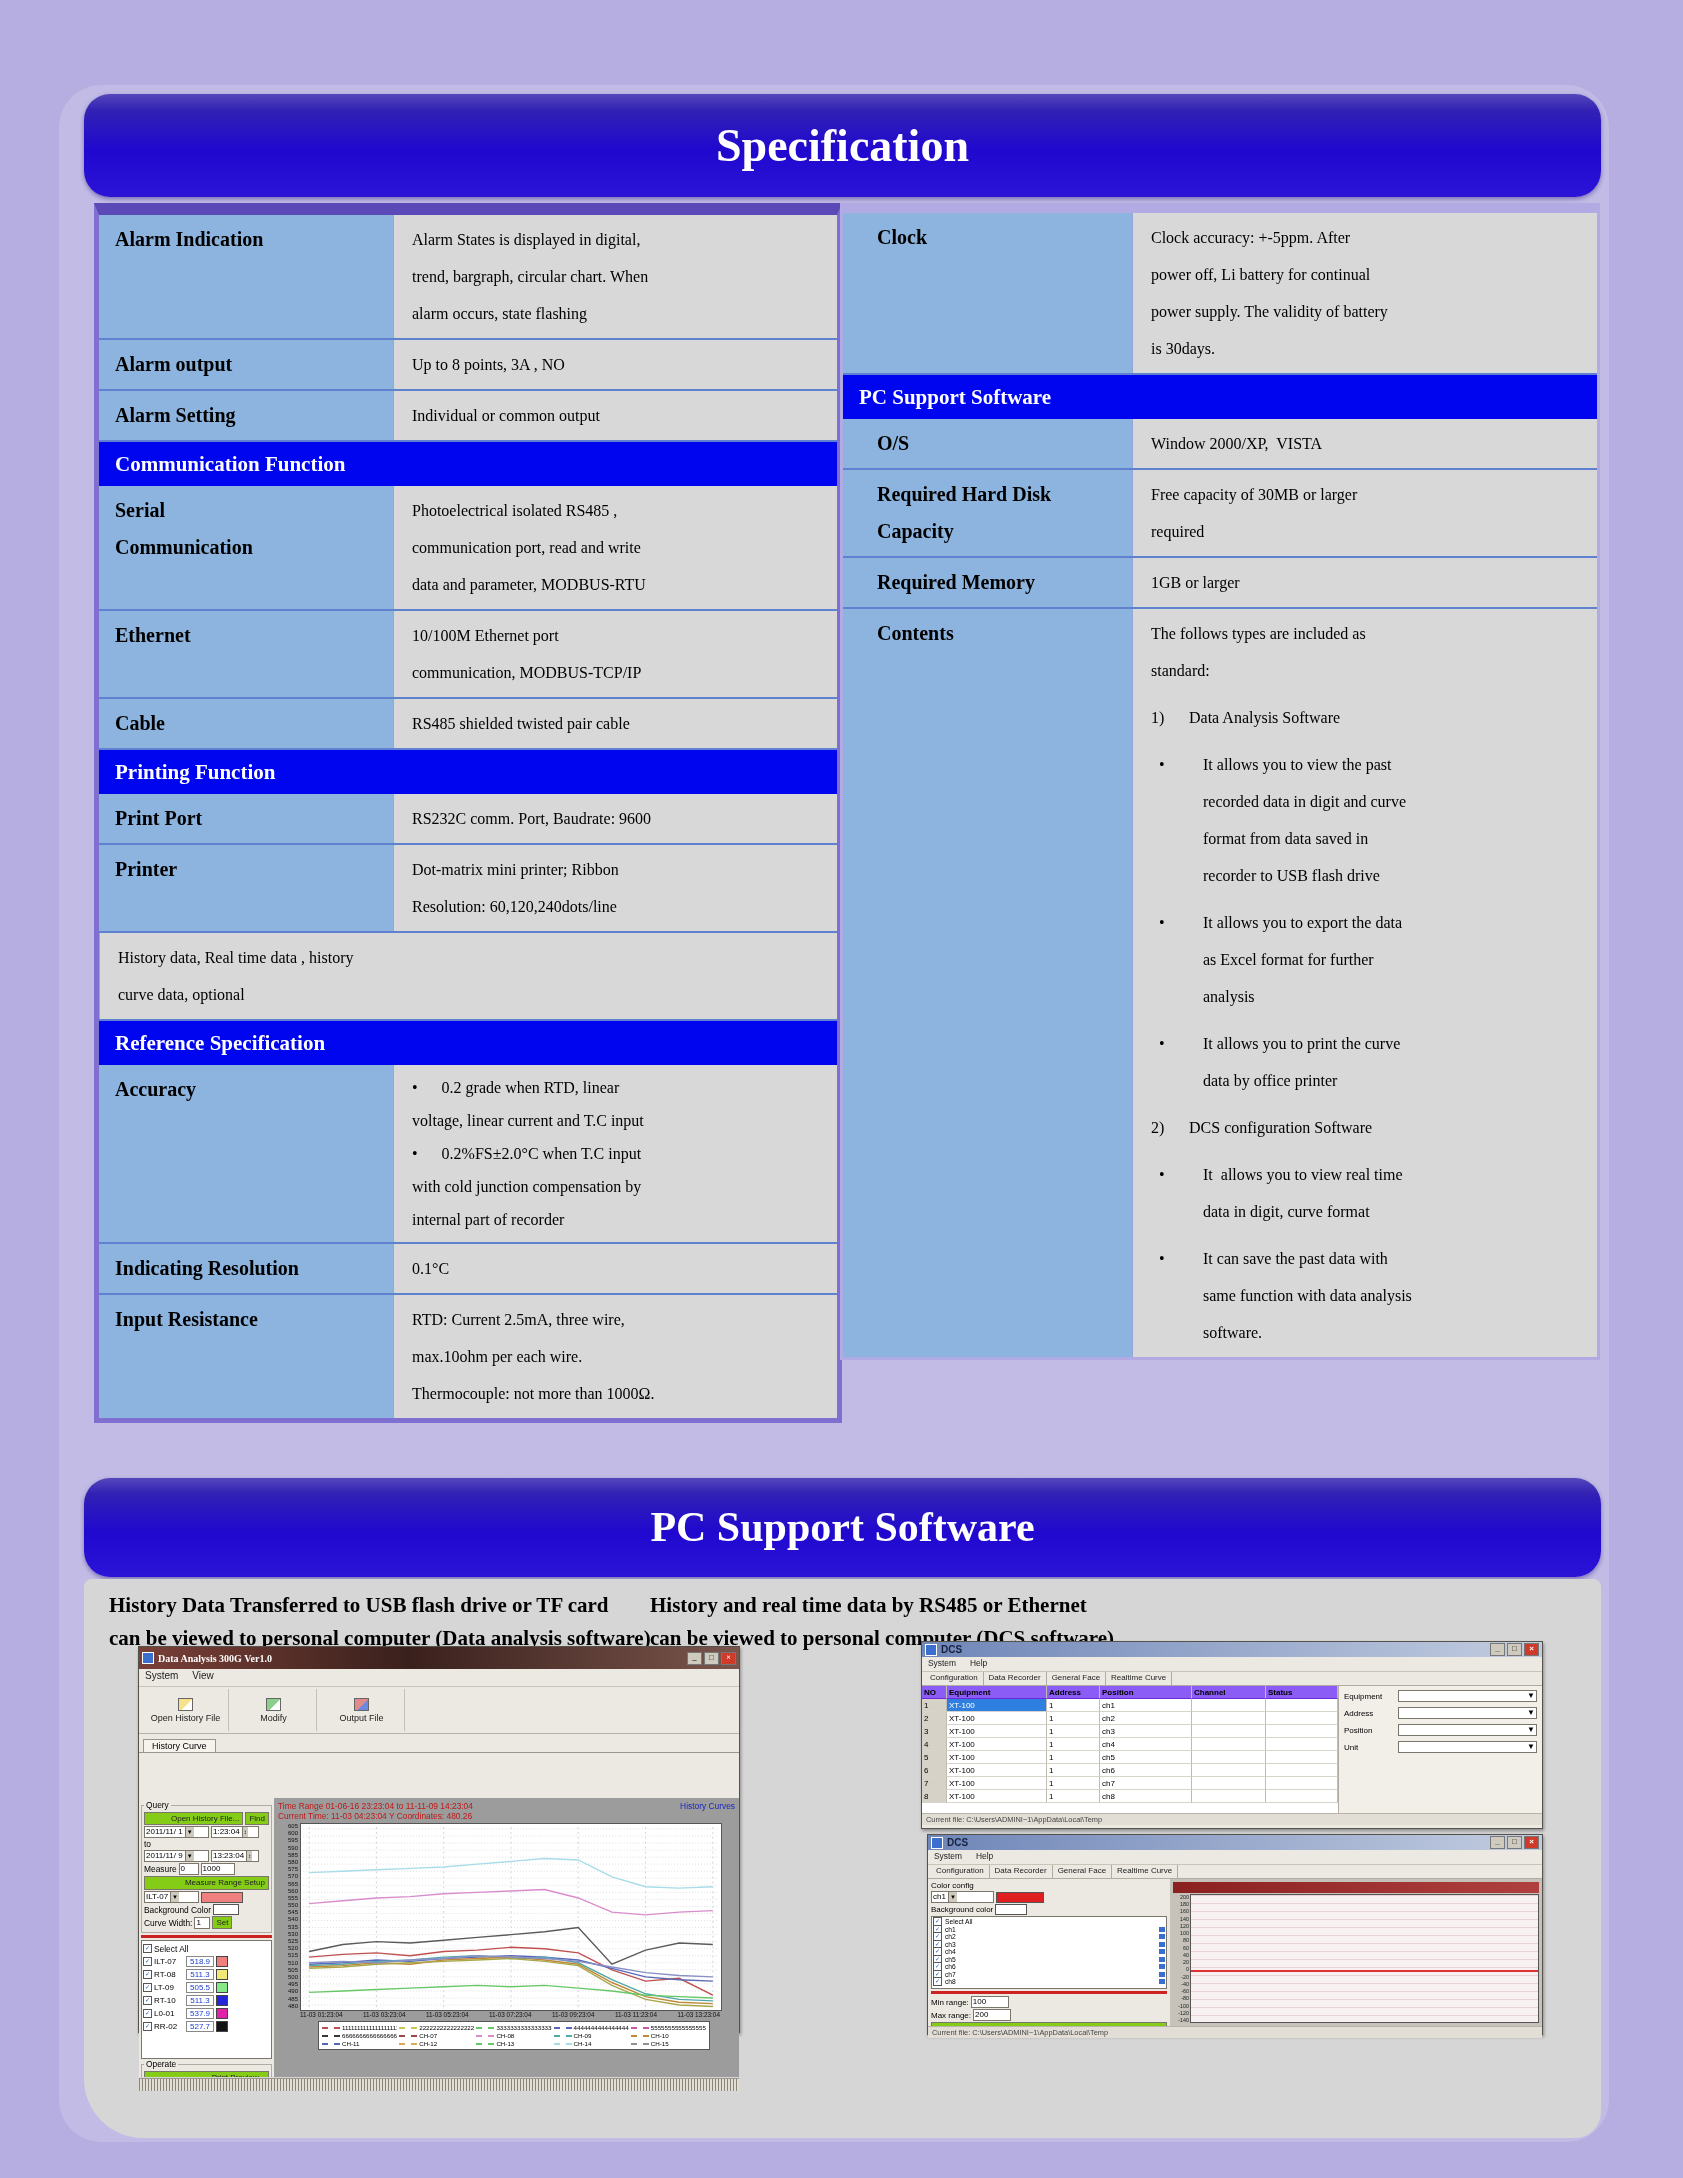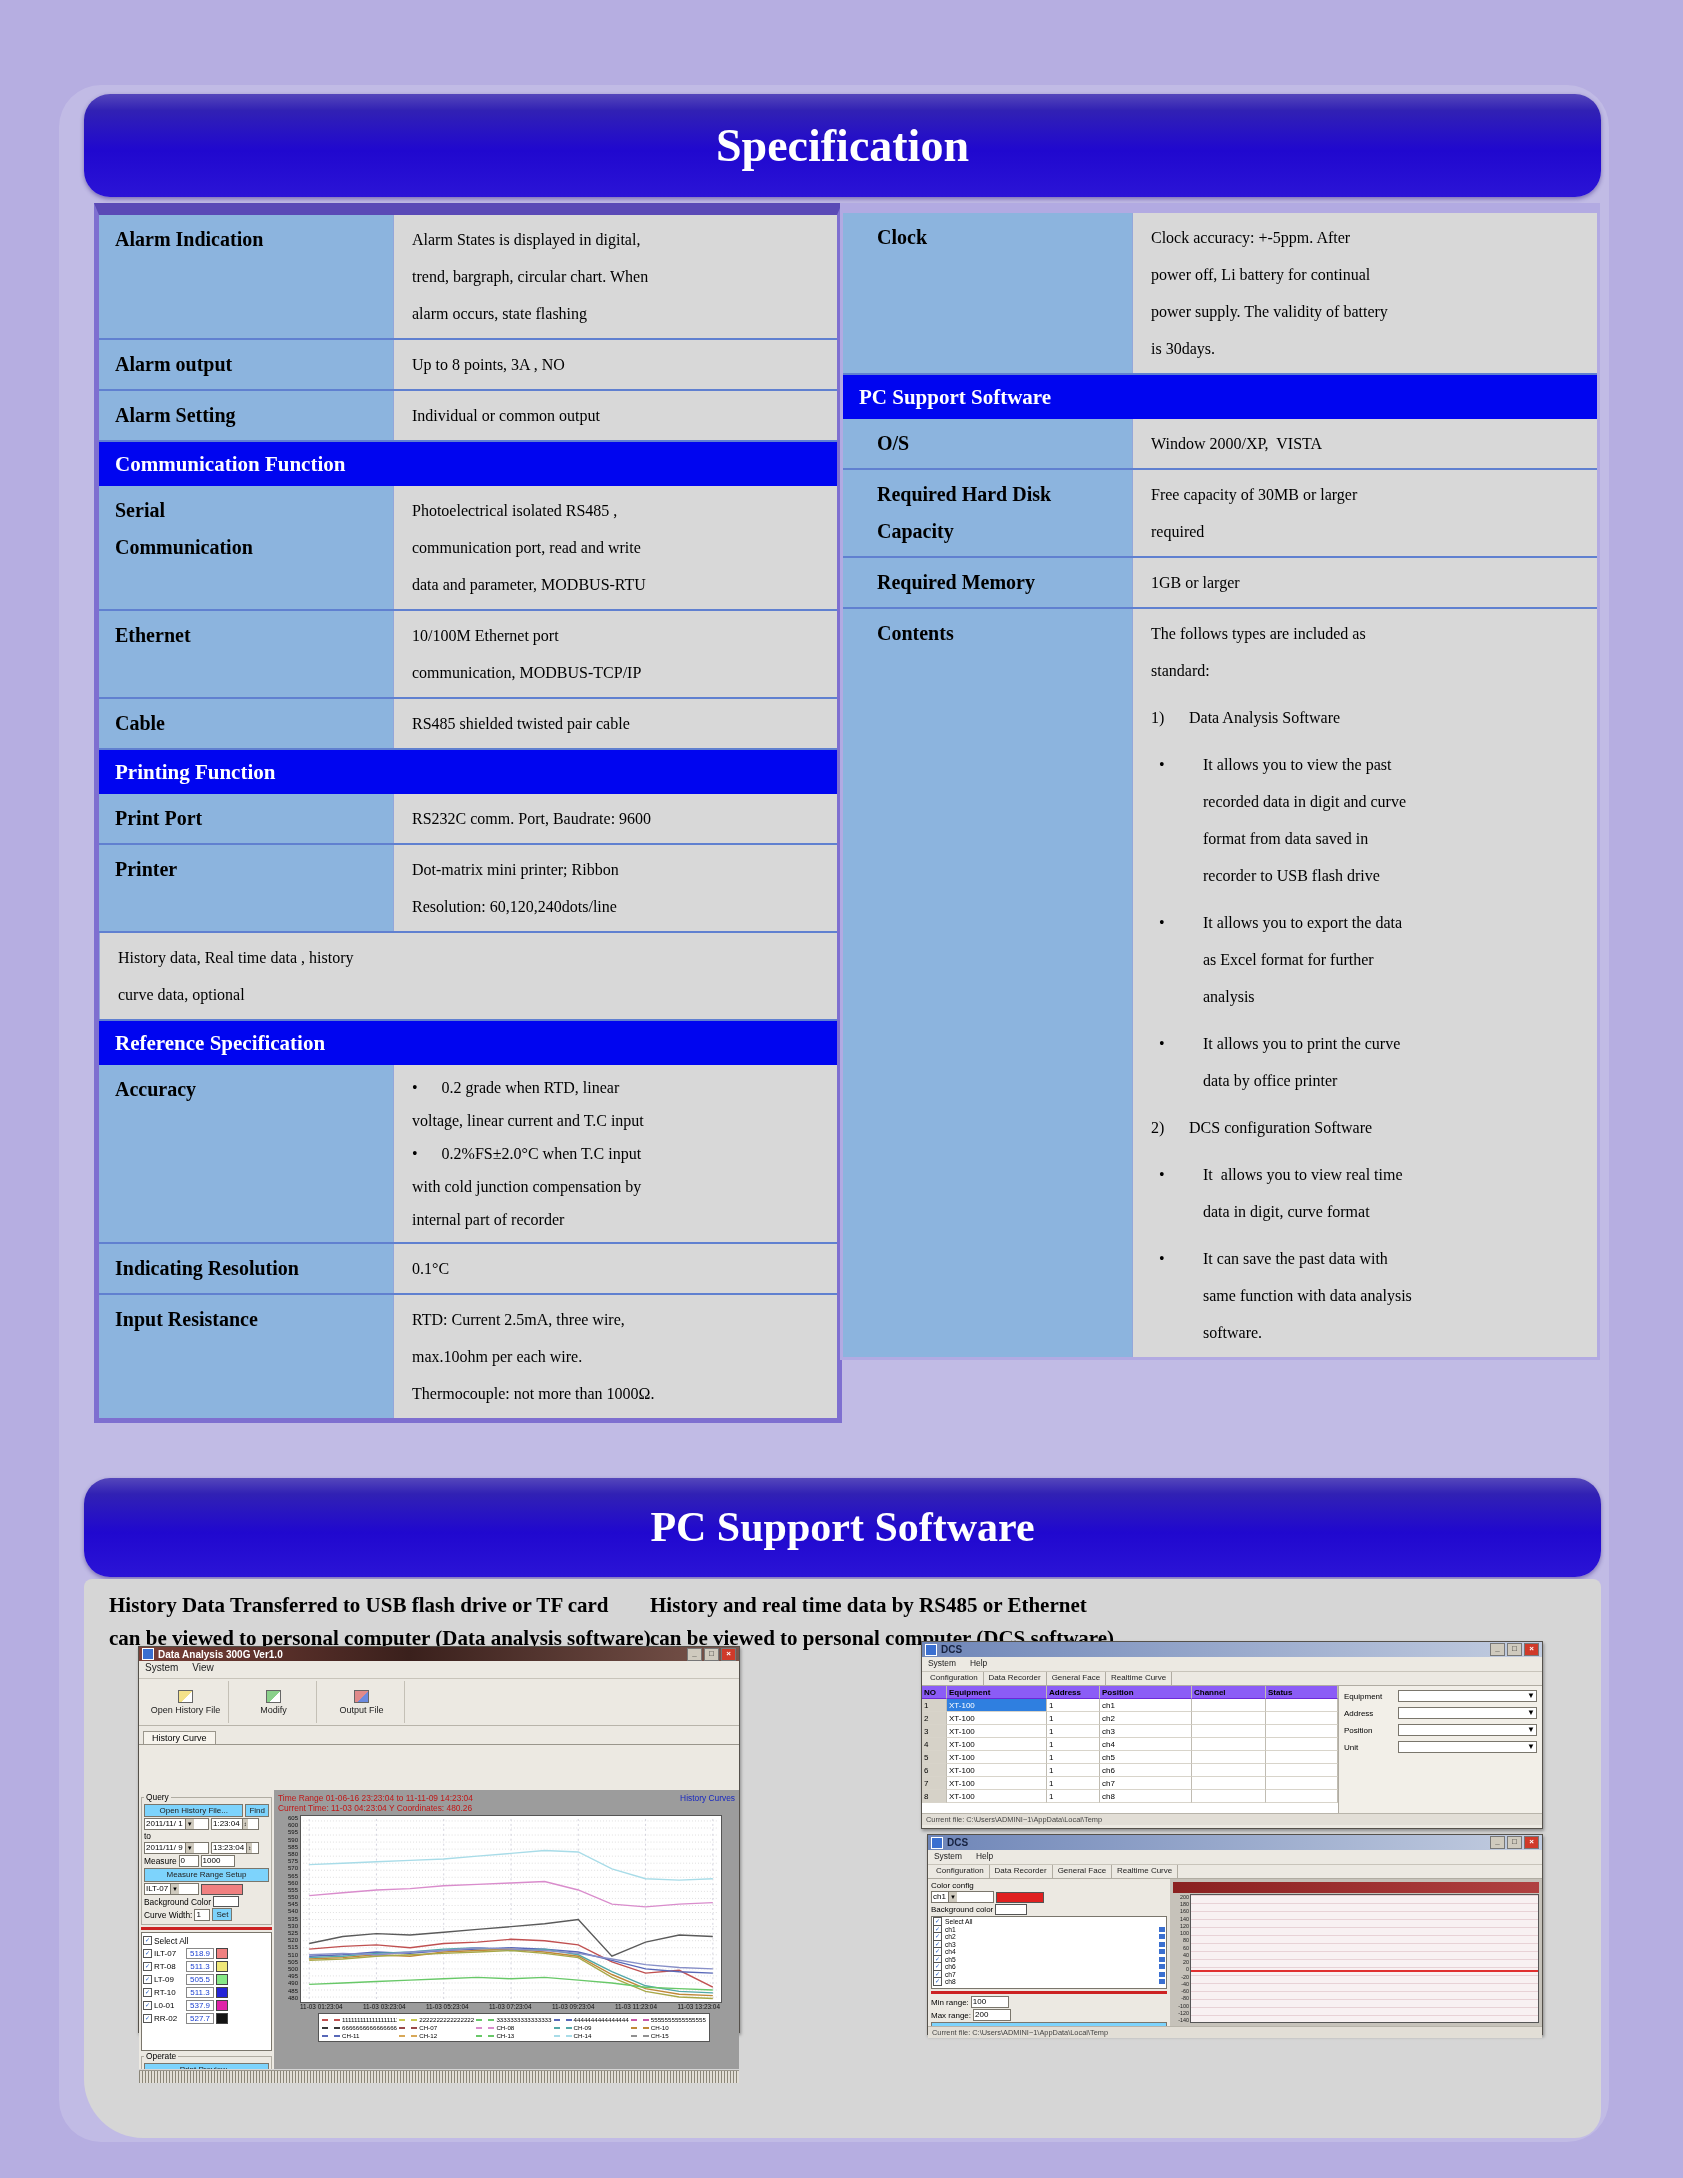--- a/index.html
+++ b/index.html
@@ -31,21 +31,21 @@
   .hang.num .mk{flex:0 0 38px;padding-left:0;}
 
   .bottom-panel{position:absolute;left:84px;top:1579px;width:1517px;height:559px;background:#d6d6d6;border-radius:8px 8px 26px 59px;}
   .bhead{position:absolute;font-weight:bold;font-size:21px;line-height:33px;color:#000;}
   .bhead.l{left:25px;top:10px;}
   .bhead.r{left:566px;top:10px;}
 
   
   .win{position:absolute;background:#ece9e2;border:1px solid #55514b;font-family:"Liberation Sans",sans-serif;box-shadow:1px 2px 3px rgba(0,0,0,.35);box-sizing:border-box;}
   .ttl{display:flex;align-items:center;gap:4px;padding:0 3px;color:#fff;font-size:10px;font-weight:bold;}
-  .ttlA{height:14px;background:linear-gradient(90deg,#7a4038,#3a201c 45%,#7a554c);}
+  .ttlA{height:22px;background:linear-gradient(90deg,#7a4038,#3a201c 45%,#7a554c);font-family:Liberation Serif, serif;}
   .ttlB{height:15px;background:linear-gradient(90deg,#6f86b8,#c3cde0);color:#16213f;}
   .tic{width:10px;height:10px;background:#3a6fd0;border:1px solid #fff;flex:0 0 auto;}
   .ttx{flex:1;text-align:left;overflow:hidden;white-space:nowrap;}
   .wbtns{display:flex;gap:2px;}
   .wb{width:13px;height:11px;background:#cfcabe;color:#222;font-size:8px;line-height:10px;text-align:center;font-style:normal;border:1px solid #777;}
   .wbx{background:#d03a2a;color:#fff;}
   .mnu{height:15px;font-size:10px;color:#222;padding:1px 6px;display:flex;gap:14px;background:#ece9e2;border-bottom:1px solid #c8c4ba;}
   .statusln{font-size:7.4px;color:#444;padding:1px 4px;white-space:nowrap;overflow:hidden;background:#e2ded6;border-top:1px solid #b8b4aa;}
 
   
@@ -55,21 +55,21 @@
   .ticon.i0{background:linear-gradient(135deg,#f5e28a 55%,#fff 55%);}
   .ticon.i1{background:linear-gradient(135deg,#8ad08a 55%,#fff 55%);}
   .ticon.i2{background:linear-gradient(135deg,#e08a8a 55%,#6a8ae0 55%);}
   .tabr{height:17px;padding:1px 4px 0;border-bottom:1px solid #9a968c;background:#ece9e2;}
   .tab{display:inline-block;background:#f6f3ec;border:1px solid #9a968c;border-bottom:none;font-size:9px;padding:1px 8px;}
   .abody{display:flex;height:279px;margin-top:45px;}
   .apanel{flex:0 0 131px;padding:2px;font-size:8.4px;overflow:hidden;background:#ece9e2;}
   .grp{border:1px solid #b0aca2;margin:0 0 2px;padding:1px 2px 2px;}
   .grp legend{font-size:8.4px;padding:0 2px;}
   .prow{display:flex;align-items:center;gap:2px;margin:1px 0;}
-  .mbtn{background:#7dd3fc;border:1px solid #7a766c;font-size:8px;padding:0 3px;line-height:11px;text-align:center;color:#222;}
+  .mbtn{background:#84cc16;border:1px solid #7a766c;font-size:8px;padding:0 3px;line-height:11px;text-align:right;color:#222;}
   .mbtn.block{display:block;width:100%;box-sizing:border-box;margin:1px 0;line-height:12px;}
   .combo,.minp,.spin{background:#fff;border:1px solid #7a766c;font-size:8px;line-height:10px;padding:0 1px;display:inline-flex;align-items:center;}
   .carr{background:#cfcabe;border-left:1px solid #7a766c;font-size:6px;padding:0 1px;margin-left:2px;}
   .swatch{width:34px;height:9px;border:1px solid #555;display:inline-block;}
   .reddiv{height:3px;background:#cc2222;margin:2px 0;}
   .lst{background:#fff;border:1px solid #7a766c;height:115px;overflow:hidden;padding:1px;}
   .lrow{display:flex;align-items:center;gap:2px;height:13px;}
   .cb{width:7px;height:7px;border:1px solid #555;background:#fff;font-size:6px;line-height:7px;text-align:center;color:#1a57c0;flex:0 0 auto;}
   .lname{width:30px;overflow:hidden;font-size:8px;}
   .lval{width:26px;background:#fff;border:1px solid #888;color:#1a3fd0;font-size:8px;text-align:center;}

